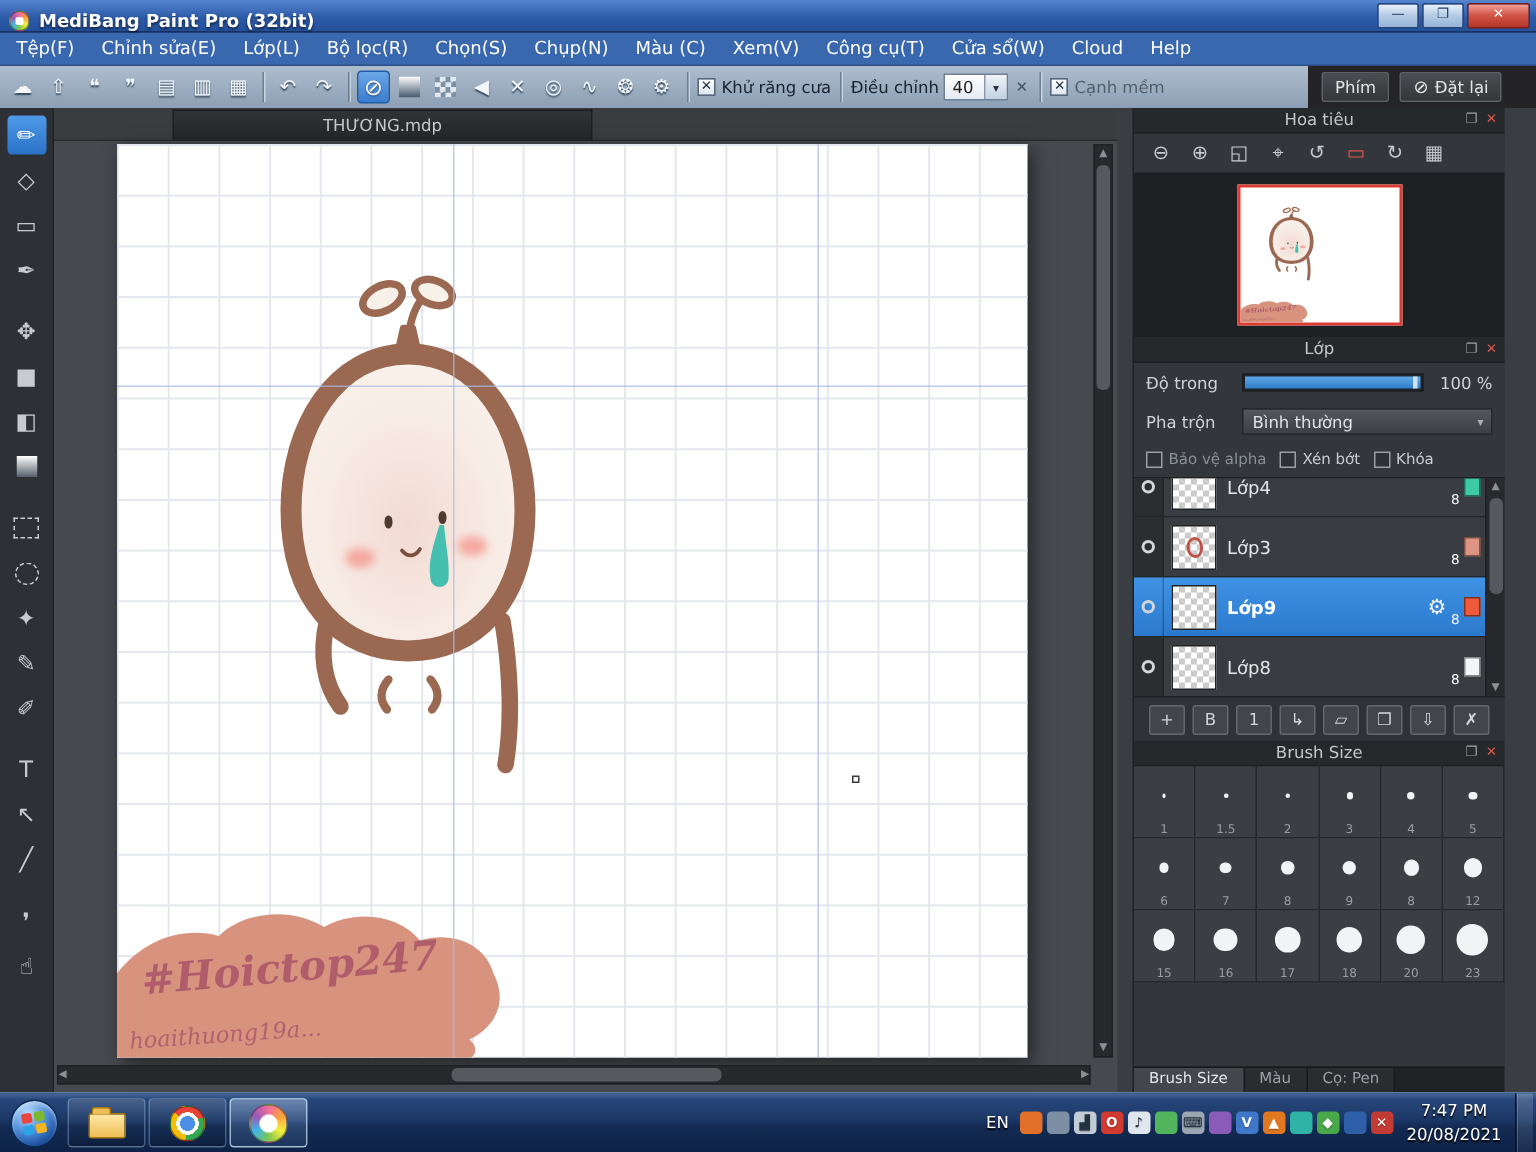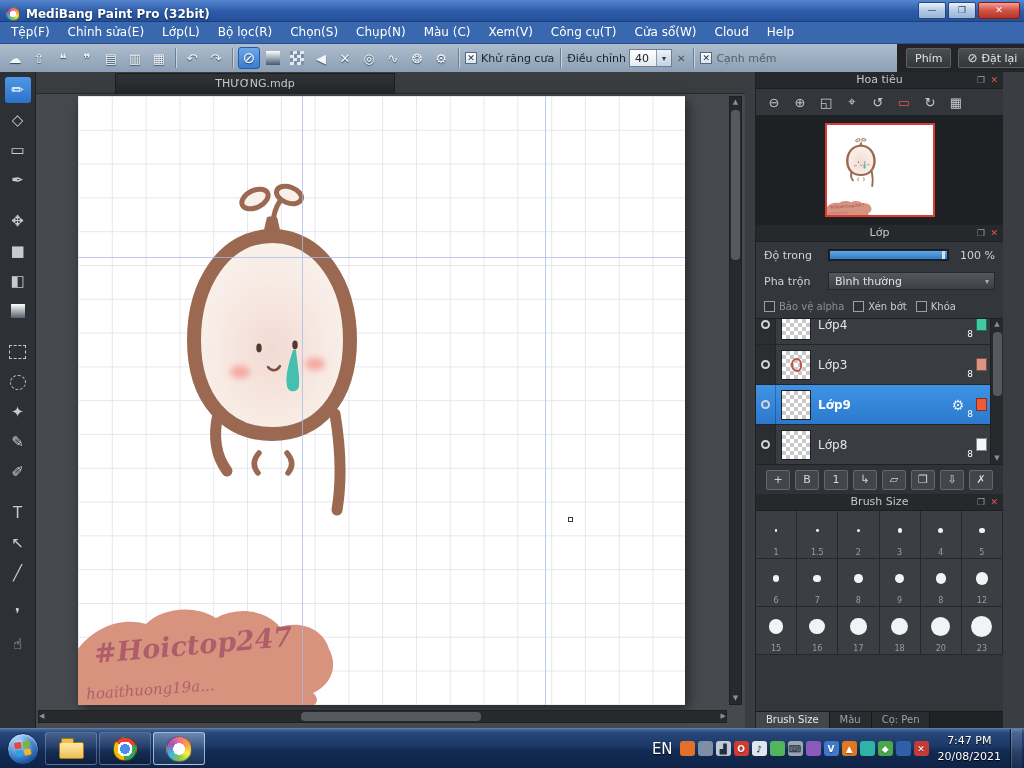--- a/index.html
+++ b/index.html
@@ -25,21 +25,21 @@
   .tb-icon.g-grad{background:linear-gradient(#ffffff,#44586e) content-box;padding:4px}
   .tb-icon.g-mesh{background:repeating-conic-gradient(#e3e9f0 0 25%,#7c90a6 0 50%) content-box;background-size:7px 7px;padding:4px}
   .tb-sep{width:1px;height:20px;background:#6c7e92;box-shadow:1px 0 0 #c9d4e0;margin:0 3px;flex:none}
   .tb-check{display:flex;align-items:center;gap:4px}
   .cbox{width:12px;height:12px;background:linear-gradient(#fff,#dde6ef);border:1px solid #55687c;font-size:9px;color:#1d2a38;display:flex;align-items:center;justify-content:center;line-height:1}
   .cbl{font-size:11px;color:#17222f;white-space:nowrap}
   .cbl.dim{color:#53606e}
   .dropdown{width:43px;height:18px;background:linear-gradient(#fff,#e4ebf2);border:1px solid #6e8094;display:flex;align-items:center;font-size:11px;color:#222;padding-left:5px;position:relative}
   .dropdown .caret{position:absolute;right:0;top:0;bottom:0;width:15px;background:linear-gradient(#eef3f8,#c3d2e0);border-left:1px solid #8a9aac;display:flex;align-items:center;justify-content:center;font-size:8px;color:#334}
   .tb-x{font-size:10px;color:#44525f;margin:0 2px}
-  .tb-dark{position:absolute;right:0;top:0;bottom:0;width:127px;background:#242426;display:flex;align-items:center;gap:7px;padding:0 9px}
+  .tb-dark{position:absolute;right:0;top:0;bottom:0;width:152px;background:#242426;display:flex;align-items:center;gap:7px;padding:0 9px}
   .dk-btn{height:20px;background:linear-gradient(#4a4d51,#343639);border:1px solid #5d6165;border-radius:2px;color:#e3e5e8;font-size:11px;display:flex;align-items:center;padding:0 8px;gap:4px;white-space:nowrap}
   .rst{font-size:12px;line-height:1}
 
   
   .main{position:absolute;top:72px;left:0;right:0;height:656px;background:#3a3d41}
 
   .toolstrip{position:absolute;left:0;top:0;width:36px;height:100%;background:#2d3034;display:flex;flex-direction:column;align-items:center;padding-top:5px;gap:4px;border-right:1px solid #202225}
   .tool{width:26px;height:26px;display:flex;align-items:center;justify-content:center;color:#c7cbd0;font-size:15px;border-radius:3px;flex:none}
   .tool.active{background:linear-gradient(#4f99e8,#2a72c8);color:#fff}
   .tool-gap{height:7px;flex:none}
@@ -128,21 +128,21 @@
   .start-btn{width:42px;height:40px;display:flex;align-items:center;justify-content:center;flex:none}
   .orb{width:32px;height:32px;border-radius:50%;background:radial-gradient(circle at 35% 28%,#b8dcff,#4a8ad8 45%,#1c4e9a 75%,#123a78);border:1px solid #0b2a55;display:flex;align-items:center;justify-content:center;box-shadow:inset 0 2px 3px rgba(255,255,255,.55)}
   .tb-btn{width:52px;height:33px;margin:0 1px;border:1px solid rgba(150,180,220,.4);border-radius:3px;background:linear-gradient(rgba(255,255,255,.15),rgba(255,255,255,.02) 55%,rgba(0,0,0,.15));display:flex;align-items:center;justify-content:center;flex:none}
   .tb-btn.active{background:linear-gradient(rgba(200,225,255,.42),rgba(150,190,240,.2) 55%,rgba(120,170,230,.12));border-color:rgba(220,240,255,.65)}
   .icon-folder{width:25px;height:17px;background:linear-gradient(#ffe9a8,#edbe55);border:1px solid #a8790b;border-radius:2px;position:relative;margin-top:4px}
   .icon-folder::before{content:"";position:absolute;top:-5px;left:1px;width:11px;height:4px;background:#edbe55;border:1px solid #a8790b;border-bottom:none;border-radius:2px 2px 0 0}
   .icon-chrome{width:24px;height:24px;border-radius:50%;background:radial-gradient(circle at 50% 50%,#4a8fe8 0 5px,#ffffff 5px 7.5px,transparent 7.5px),conic-gradient(from -50deg,#ea4335 0 33%,#34a853 0 66%,#fbbc05 0 100%);border:1px solid rgba(0,0,0,.35)}
   .icon-medibang{width:26px;height:26px;border-radius:50%;background:radial-gradient(circle,#ffffff 0 6px,transparent 6px),conic-gradient(#f26d9c,#f9a03c,#f7ef3e,#7ec74f,#3fb6e8,#9b59b6,#f26d9c);border:1px solid rgba(0,0,0,.35)}
   .icon-medibang.small{width:14px;height:14px;background:radial-gradient(circle,#ffffff 0 3px,transparent 3px),conic-gradient(#f26d9c,#f9a03c,#f7ef3e,#7ec74f,#3fb6e8,#9b59b6,#f26d9c);flex:none}
   .tb-spacer{flex:1}
-  .lang{color:#fff;font-size:15px;margin:0 7px;text-shadow:0 1px 1px #000;flex:none}
+  .lang{color:#fff;font-size:11px;margin:0 7px;text-shadow:0 1px 1px #000;flex:none}
   .tray{display:flex;align-items:center;gap:3px;flex:none}
   .tray-ic{width:15px;height:15px;border-radius:3px;display:flex;align-items:center;justify-content:center;font-size:9px;color:#fff;font-weight:bold;text-shadow:0 1px 1px rgba(0,0,0,.35);flex:none}
   .clock{color:#fff;font-size:11px;text-align:center;line-height:1.4;margin:0 9px;text-shadow:0 1px 1px #000;flex:none}
   .show-desktop{width:12px;align-self:stretch;background:linear-gradient(rgba(255,255,255,.18),rgba(255,255,255,.05));border-left:1px solid #081426;box-shadow:inset 1px 0 0 rgba(255,255,255,.18);flex:none}
 </style>
 </head>
 <body>
 
 <div class="root">
 

